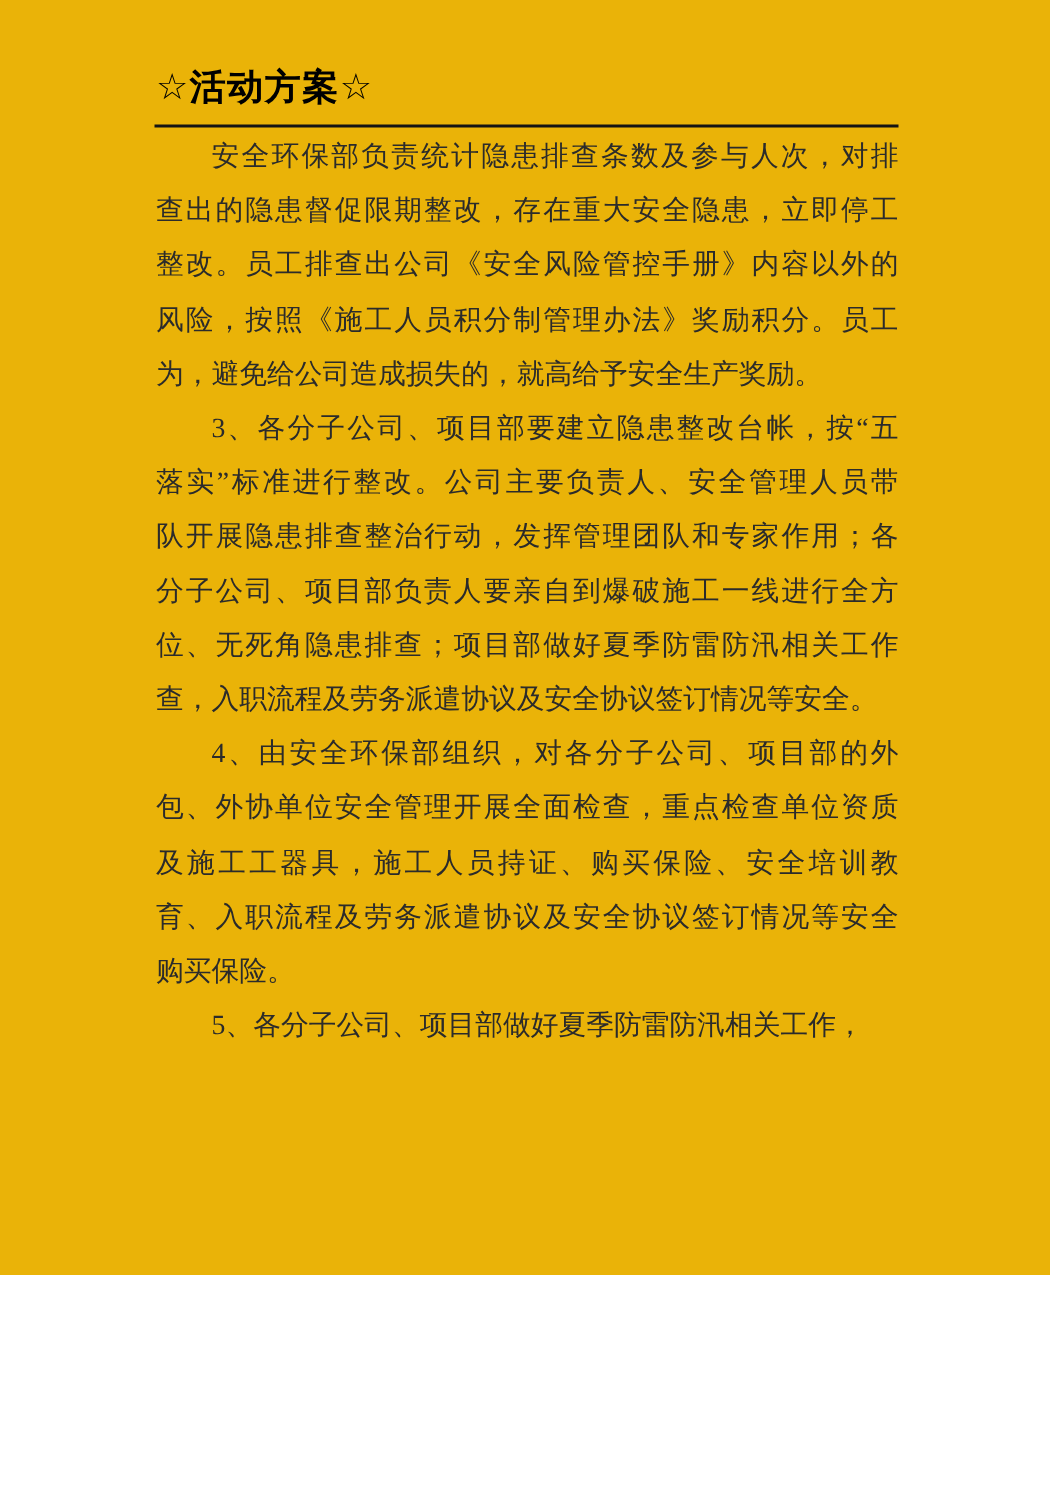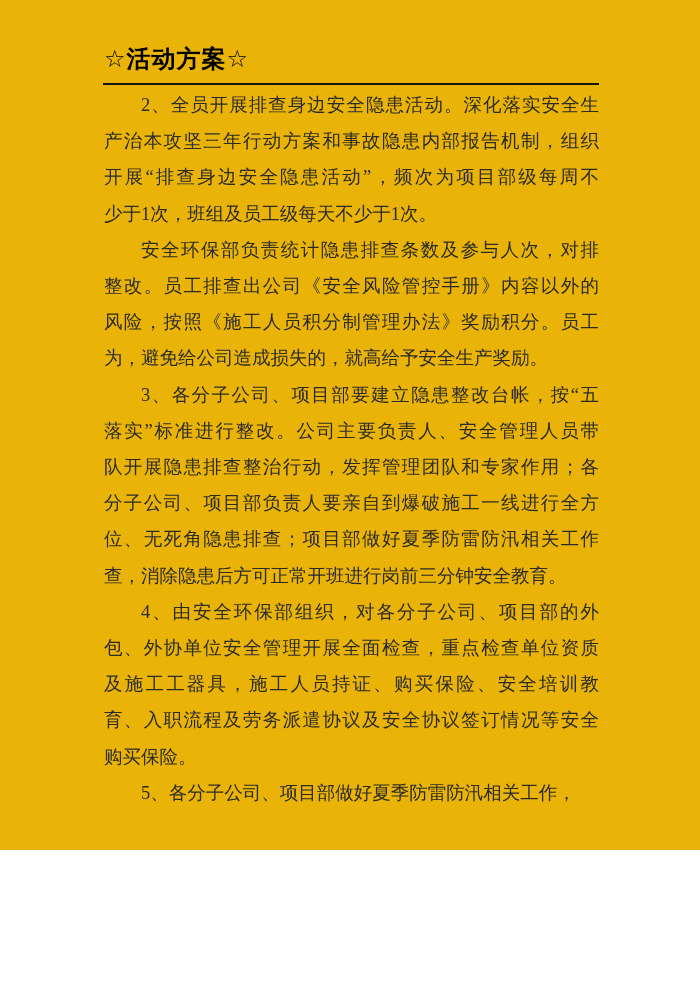--- a/index.html
+++ b/index.html
@@ -62,41 +62,36 @@
 </head>
 <body>
 
 <div class="page">
 
   <div class="doc-header">☆活动方案☆</div>
   <div class="header-rule"></div>
 
   <div class="doc-body">
 
-    <p>
-      <span class="line first" style="display:block">2、全员开展排查身边安全隐患活动。深化落实安全生</span>
-      <span class="line" style="display:block">产治本攻坚三年行动方案和事故隐患内部报告机制，组织</span>
-      <span class="line" style="display:block">开展“排查身边安全隐患活动”，频次为项目部级每周不</span>
-      <span class="line last" style="display:block">少于1次，班组及员工级每天不少于1次。</span>
-    </p>
 
     <p>
       <span class="line first" style="display:block">安全环保部负责统计隐患排查条数及参与人次，对排</span>
+      <span class="line" style="display:block">查出的隐患督促限期整改，存在重大安全隐患，立即停工</span>
       <span class="line" style="display:block">整改。员工排查出公司《安全风险管控手册》内容以外的</span>
       <span class="line" style="display:block">风险，按照《施工人员积分制管理办法》奖励积分。员工</span>
       <span class="line last" style="display:block">为，避免给公司造成损失的，就高给予安全生产奖励。</span>
     </p>
 
     <p>
       <span class="line first" style="display:block">3、各分子公司、项目部要建立隐患整改台帐，按“五</span>
       <span class="line" style="display:block">落实”标准进行整改。公司主要负责人、安全管理人员带</span>
       <span class="line" style="display:block">队开展隐患排查整治行动，发挥管理团队和专家作用；各</span>
       <span class="line" style="display:block">分子公司、项目部负责人要亲自到爆破施工一线进行全方</span>
       <span class="line" style="display:block">位、无死角隐患排查；项目部做好夏季防雷防汛相关工作</span>
-      <span class="line last" style="display:block">查，消除隐患后方可正常开班进行岗前三分钟安全教育。</span>
+      <span class="line last" style="display:block">查，入职流程及劳务派遣协议及安全协议签订情况等安全。</span>
     </p>
 
     <p>
       <span class="line first" style="display:block">4、由安全环保部组织，对各分子公司、项目部的外</span>
       <span class="line" style="display:block">包、外协单位安全管理开展全面检查，重点检查单位资质</span>
       <span class="line" style="display:block">及施工工器具，施工人员持证、购买保险、安全培训教</span>
       <span class="line" style="display:block">育、入职流程及劳务派遣协议及安全协议签订情况等安全</span>
       <span class="line last" style="display:block">购买保险。</span>
     </p>
 

